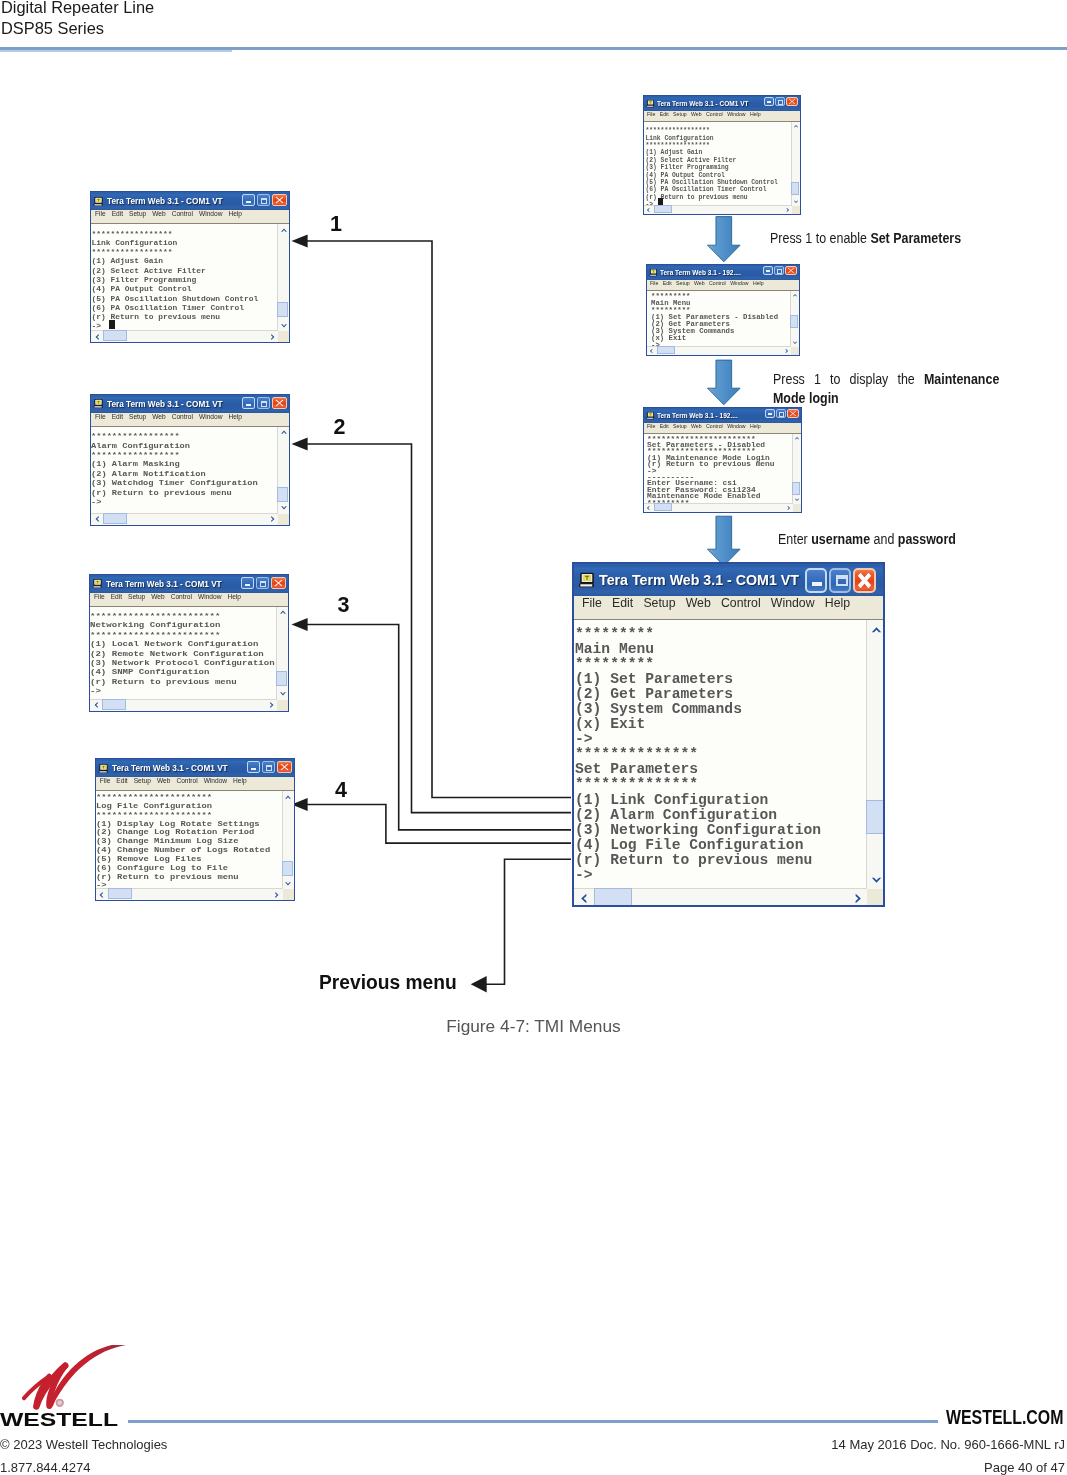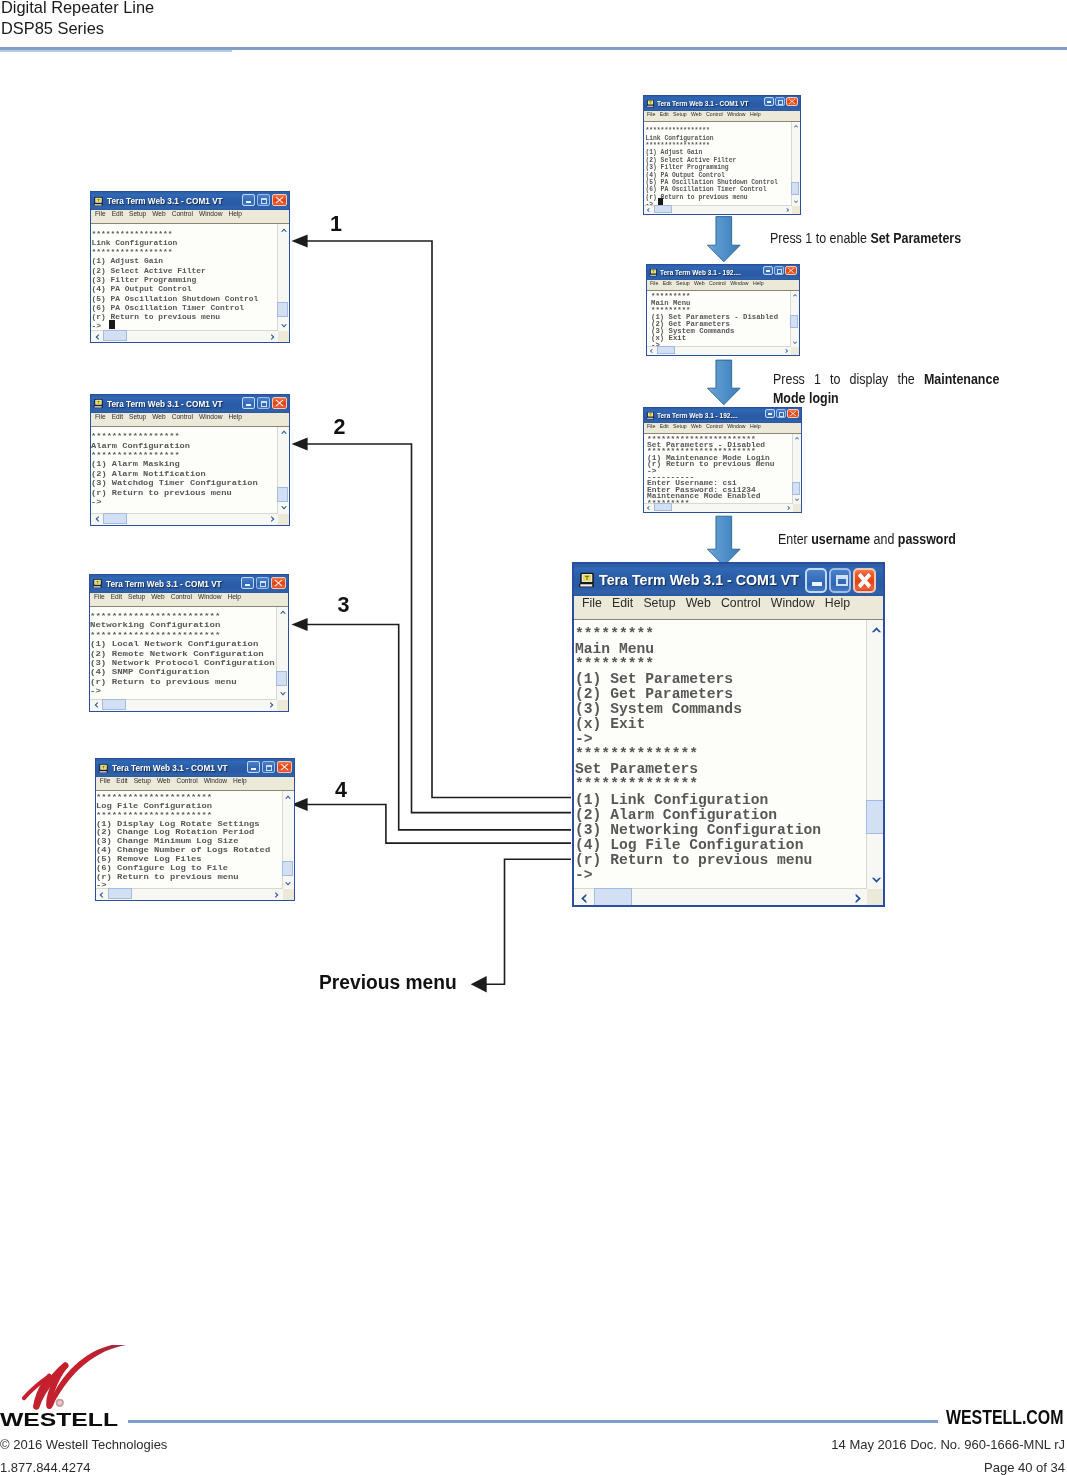--- a/index.html
+++ b/index.html
@@ -625,20 +625,21 @@
 <path d="M 715.9499999999999 516.2 H 731.65 V 549.2 H 740.0999999999999 L 723.8 565.7 L 707.5 549.2 H 715.9499999999999 Z" fill="url(#bgrad)" stroke="#27628f" stroke-width="0.9" stroke-linejoin="miter"></path>
 </svg>
 <div class="callout" style="left:330.0px;top:211.6px;font-size:21.5px;">1</div>
 <div class="callout" style="left:333.5px;top:415.3px;font-size:21.5px;">2</div>
 <div class="callout" style="left:337.5px;top:592.7px;font-size:21.5px;">3</div>
 <div class="callout" style="left:335.0px;top:777.9px;font-size:21.5px;">4</div>
 <div class="callout" style="left:319px;top:970.5px;font-size:19.5px;transform:scaleX(0.985);transform-origin:left top;">Previous menu</div>
 <div class="annot" style="left:770px;top:229px;font-size:15.2px;width:250px;white-space:nowrap;transform:scaleX(0.82);"><span>Press 1 to enable </span><b>Set Parameters</b></div>
 <div class="annot" style="left:773px;top:369px;font-size:15.2px;width:276px;text-align:justify;line-height:19.3px;text-align-last:left;transform:scaleX(0.82);"><span>Press 1 to display the </span><b>Maintenance Mode login</b></div>
 <div class="annot" style="left:778px;top:530px;font-size:15.2px;width:270px;white-space:nowrap;transform:scaleX(0.82);"><span>Enter </span><b>username</b><span> and </span><b>password</b></div>
+<div class="fig-cap">Figure 4-7: TMI Menus</div>
 <svg class="ft-logo" width="120" height="66" viewBox="0 0 250 144">
  <defs>
   <linearGradient id="tailg" x1="0" y1="1" x2="1" y2="0">
    <stop offset="0%" stop-color="#c4202e"></stop>
           <stop offset="62%" stop-color="#c4202e"></stop>
    <stop offset="86%" stop-color="#ab2639"></stop>
           <stop offset="100%" stop-color="#8a3550"></stop>
   </linearGradient>
  </defs>
  <g fill="none" stroke="#c4202e" stroke-linecap="round" stroke-linejoin="round">
@@ -648,17 +649,17 @@
   <path d="M95 45 C83 60 73 79 67 96 C61 112 59 124 60 133" stroke-width="13"></path>
  </g>
  <path d="M60 133 C64 114 76 90 93 69 C112 45 136 25 160 13 C180 3 205 -3 232 -7
           L233 -1 C208 3 186 11 168 21 C143 35 120 55 103 77 C86 99 73 119 68 134 Z" fill="url(#tailg)"></path>
  <circle cx="83" cy="126" r="9" fill="#c89aa0"></circle>
  <circle cx="83" cy="126" r="5" fill="#e6cccf"></circle>
 </svg>
 <div class="ft-wordmark">WESTELL</div>
 <div class="ft-rule"></div>
 <div class="ft-dotcom">WESTELL.COM</div>
-<div class="ft-l1">© 2016 Westell Technologies</div>
+<div class="ft-l1">© 2023 Westell Technologies</div>
 <div class="ft-l2">1.877.844.4274</div>
 <div class="ft-r1">14 May 2016 Doc. No. 960-1666-MNL rJ</div>
-<div class="ft-r2">Page 40 of 34</div>
+<div class="ft-r2">Page 40 of 47</div>
 </div>
 
 </body></html>

